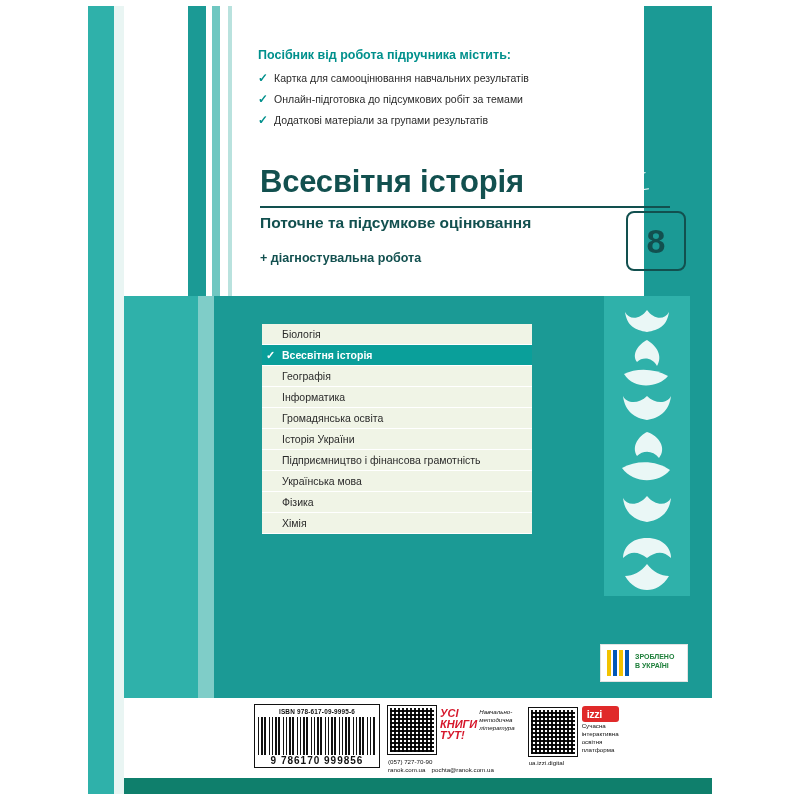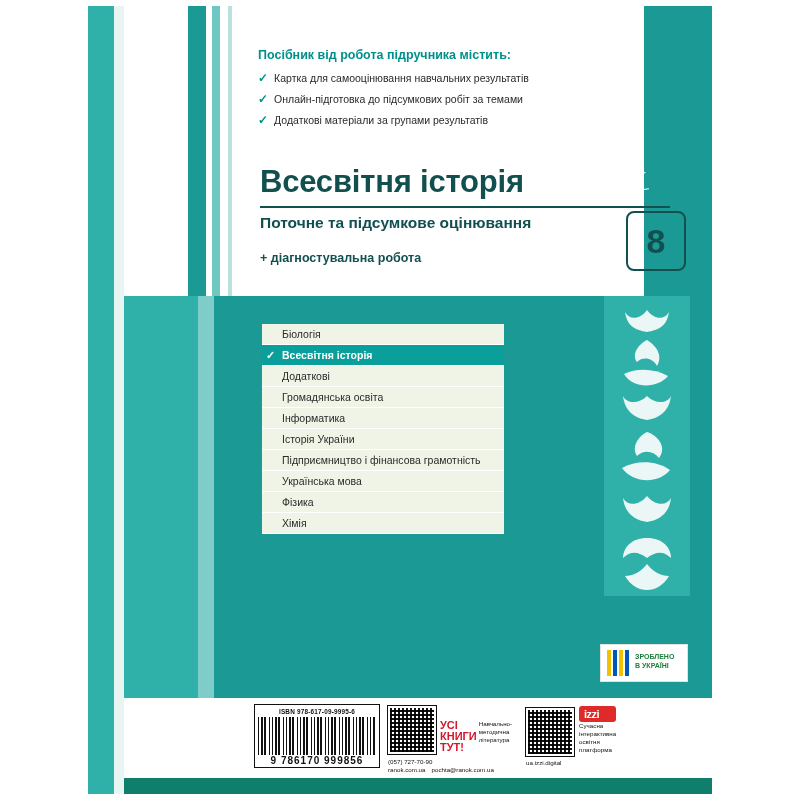--- a/index.html
+++ b/index.html
@@ -214,21 +214,21 @@
     font-weight: bold;
     display: flex;
     align-items: center;
     justify-content: center;
   }
 
   
   .subject-list {
     position: absolute;
     left: 174px; top: 318px;
-    width: 242px;
+    width: 270px;
   }
   .subject-row {
     position: relative;
     height: 21px;
     background: #f0f4e6;
     border-bottom: 1px solid #ffffff;
     display: flex;
     align-items: center;
     padding-left: 20px;
     box-sizing: border-box;
@@ -461,27 +461,27 @@
 
     <div class="subject-list">
       <div class="subject-row">
         <span>Біологія</span>
       </div>
       <div class="subject-row active">
         <span class="tick">✓</span>
         <span>Всесвітня історія</span>
       </div>
       <div class="subject-row">
-        <span>Додаткові</span>
+        <span>Географія</span>
+      </div>
+      <div class="subject-row">
+        <span>Інформатика</span>
       </div>
       <div class="subject-row">
         <span>Громадянська освіта</span>
-      </div>
-      <div class="subject-row">
-        <span>Інформатика</span>
       </div>
       <div class="subject-row">
         <span>Історія України</span>
       </div>
       <div class="subject-row">
         <span>Підприємництво і фінансова грамотність</span>
       </div>
       <div class="subject-row">
         <span>Українська мова</span>
       </div>
@@ -511,21 +511,21 @@
 
         <div class="barcode-box">
           <div class="barcode-isbn">ISBN 978-617-09-9995-6</div>
           <div class="bars"></div>
           <div class="barcode-num">9 786170 999856</div>
         </div>
 
         <div class="col">
           <div class="row">
             <div class="qr"></div>
-            <div class="col" style="margin-left:4px;margin-top:16px;">
+            <div class="col" style="margin-left:4px;margin-top:4px;font-style:italic;">
               <div class="row">
                 <div class="col">
                   <div class="usi">УСІ</div>
                   <div class="usi">КНИГИ</div>
                   <div class="usi">ТУТ!</div>
                 </div>
                 <div class="col nm-text">
                   <div>Навчально-</div>
                   <div>методична</div>
                   <div>література</div>

